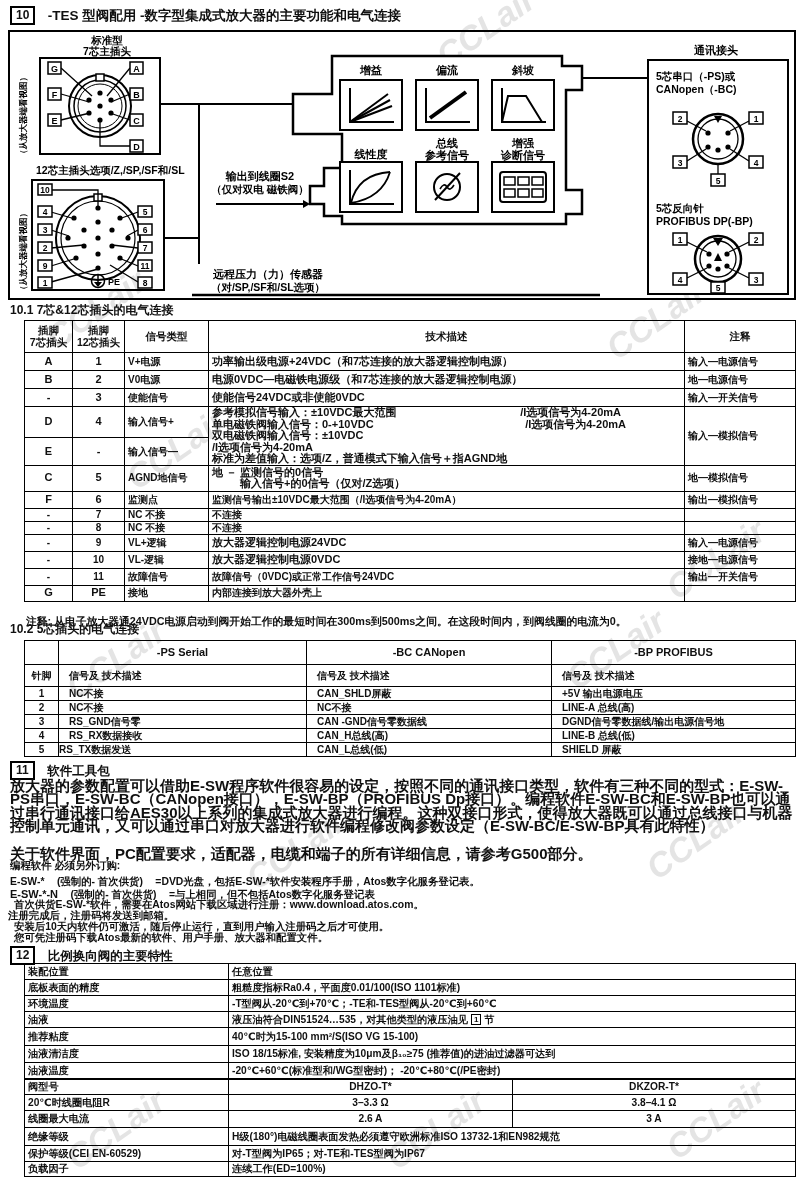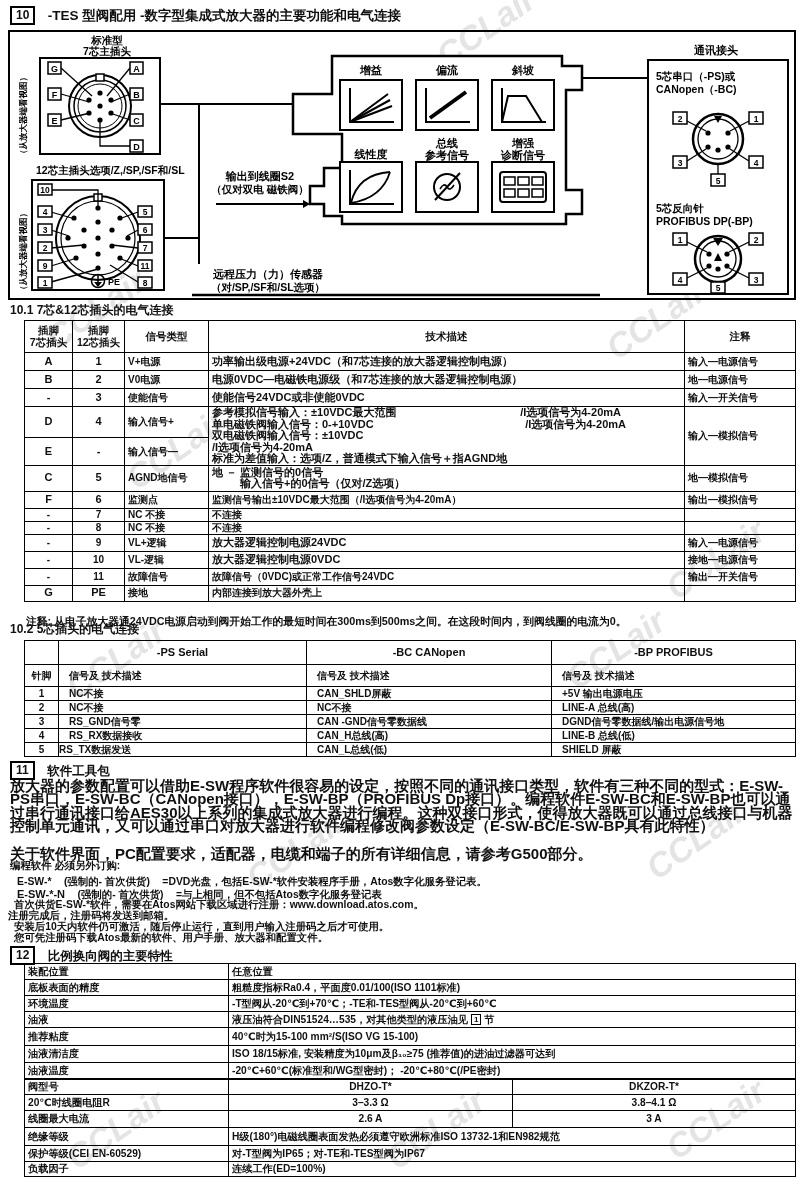--- a/index.html
+++ b/index.html
@@ -1,19 +1,19 @@
 <!DOCTYPE html>
 <html><head>
 <meta charset="utf-8">
 <style>
   html,body{margin:0;padding:0;}
   body{width:800px;height:1191px;position:relative;background:#ffffff;
        font-family:"Liberation Sans","DejaVu Sans",sans-serif;color:#101010;overflow:hidden;}
   .abs{position:absolute;}
-  .b{font-weight:bold;margin-left:7px;}
+  .b{font-weight:bold;}
   
   .wm{position:absolute;font-size:34px;font-style:italic;font-weight:bold;
       color:rgba(90,90,90,0.16);transform:rotate(-35deg);white-space:nowrap;pointer-events:none;}
   
   .numbox{display:inline-block;border:2px solid #000;font-weight:bold;font-size:12px;
           padding:0 4px;line-height:15px;margin-right:8px;vertical-align:middle;}
   .h1{font-size:13.5px;font-weight:bold;}
   .h2{font-size:12px;font-weight:bold;}
   
   #diagram{left:8px;top:30px;width:784px;height:266px;border:2px solid #000;}

